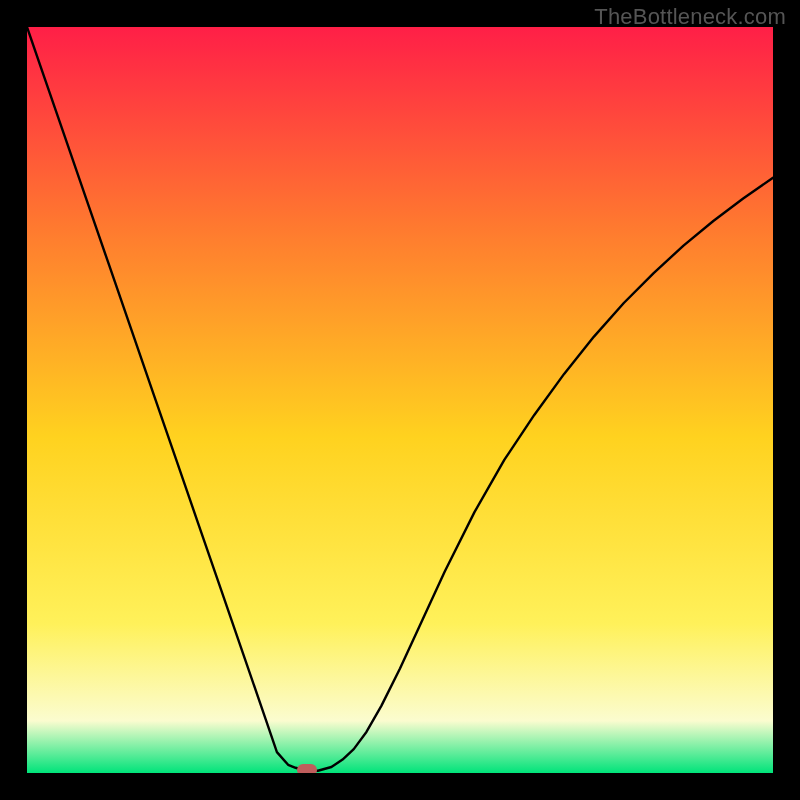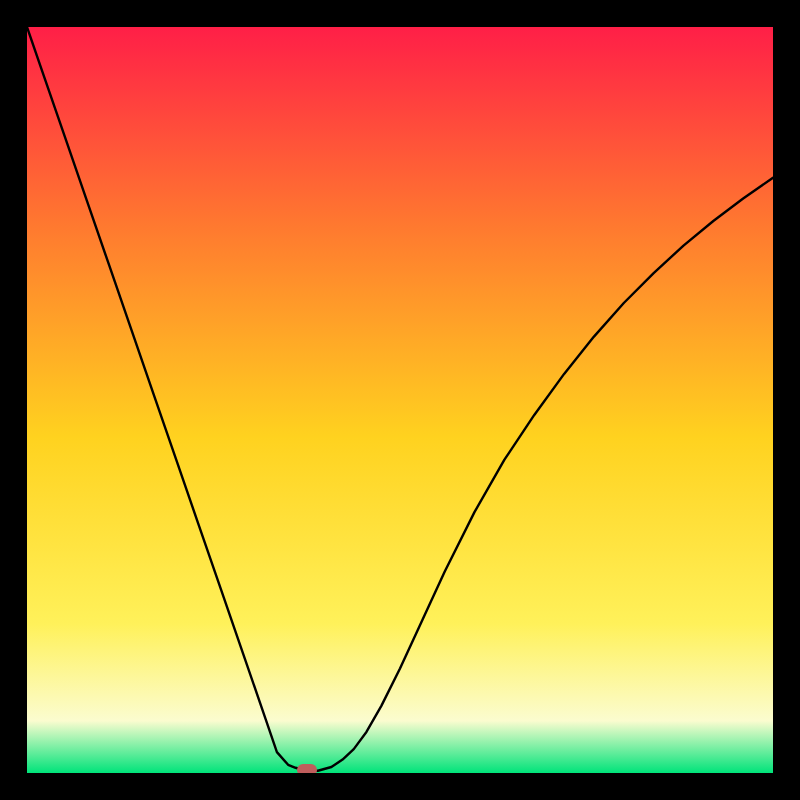--- a/index.html
+++ b/index.html
@@ -49,20 +49,21 @@
     border-radius: 6px;
     background: #bf5d5c;
     transform: translate(-50%, -50%);
   }
 </style>
 </head>
 <body>
 
 <div class="frame">
 
+  <div class="watermark">TheBottleneck.com</div>
 
   <div class="plot-wrap">
     <svg class="plot" viewBox="0 0 746 746" preserveAspectRatio="none">
       <defs>
         <linearGradient id="bg-grad" x1="0" y1="0" x2="0" y2="1">
           <stop id="g0" offset="0%" stop-color="#ff1f47"></stop>
           <stop id="g1" offset="27%" stop-color="#ff7a2f"></stop>
           <stop id="g2" offset="55%" stop-color="#ffd21f"></stop>
           <stop id="g3" offset="80%" stop-color="#fff15a"></stop>
           <stop id="g4" offset="93%" stop-color="#fbfccf"></stop>

